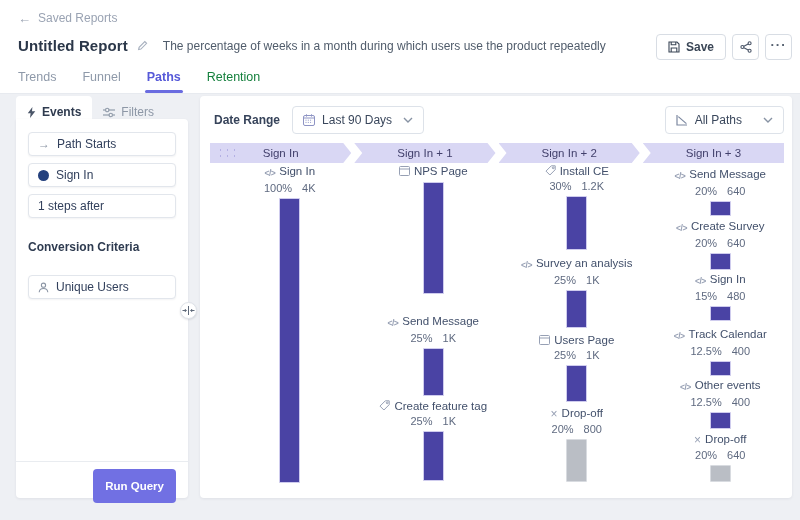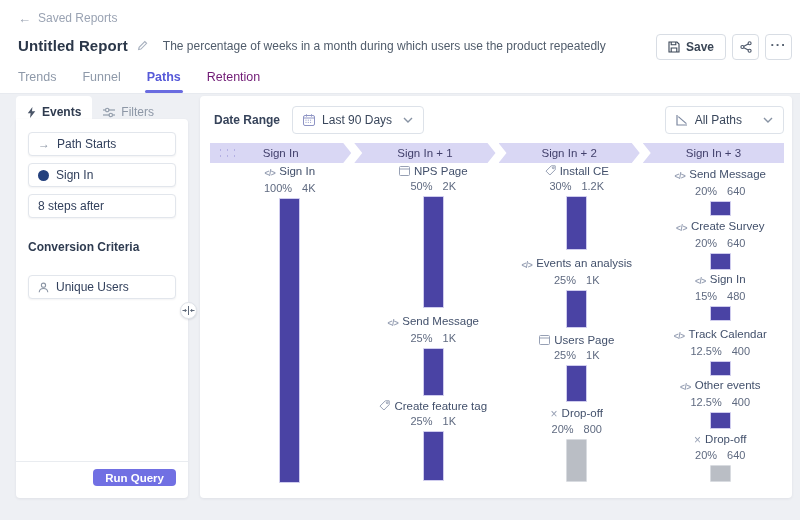--- a/index.html
+++ b/index.html
@@ -20,37 +20,37 @@
   .pencil-btn{margin-left:9px;color:#a8b1bf;background:none;border:none;cursor:pointer;}
   .report-desc{margin-left:15px;font-size:12px;color:#505c6b;}
   .header-actions{position:absolute;right:8px;top:34px;display:flex;align-items:center;gap:6px;}
   .btn-light{display:flex;align-items:center;gap:6px;height:26px;padding:0 11px;background:#fff;border:1px solid #d8dde4;border-radius:4px;font-size:12px;font-weight:bold;color:#3a4656;cursor:pointer;}
   .btn-icon{display:flex;align-items:center;justify-content:center;width:27px;height:26px;background:#fff;border:1px solid #d8dde4;border-radius:4px;color:#4a5568;cursor:pointer;}
   .ellipsis-glyph{font-size:13px;font-weight:bold;letter-spacing:1px;color:#55606f;line-height:0;margin-top:-4px;}
   .tabs-row{position:absolute;left:16px;bottom:0;display:flex;gap:22px;}
   .tab{background:none;border:none;padding:0 2px 9px 2px;font-size:12.5px;color:#8e99a9;cursor:pointer;position:relative;font-family:inherit;}
   .tab.active{color:#5659d8;font-weight:bold;}
   .tab.active::after{content:"";position:absolute;left:0;right:0;bottom:0;height:3px;border-radius:2px;background:#6a6ce0;}
-  .tab.dim{color:#701a75;}
+  .tab.dim{color:#15803d;}
 
   
   .sidebar{position:absolute;left:16px;top:96px;width:172px;height:402px;}
   .side-tabs{display:flex;height:23px;}
   .side-tab{display:flex;align-items:center;gap:6px;padding:16px 11px;font-size:12px;border:none;background:transparent;color:#8d97a6;cursor:pointer;font-family:inherit;border-radius:4px 4px 0 0;}
   .side-tab.active{background:#fff;color:#2f3b4f;font-weight:bold;}
   .side-tab .icon{color:#4a5568;}
   .side-tab:not(.active) .icon{color:#98a2b0;}
   .side-body{position:absolute;left:0;top:23px;right:0;bottom:0;background:#fff;border-radius:0 4px 4px 4px;box-shadow:0 1px 3px rgba(25,32,56,.07);}
   .side-cards{padding:13px 12px 0 12px;}
   .side-card{display:flex;align-items:center;gap:7px;height:24px;padding:0 9px;margin-bottom:7px;border:1px solid #e2e6ec;border-radius:4px;background:#fff;box-shadow:0 1px 2px rgba(16,24,40,.05);font-size:12px;color:#32405c;cursor:pointer;}
   .side-card .icon{color:#8b95a4;font-size:12px;line-height:1;display:flex;align-items:center;}
   .dot{display:inline-block;width:11px;height:11px;border-radius:50%;background:#24407d;}
   .criteria-heading{margin:22px 0 8px 0;padding:0 12px;font-size:12px;font-weight:bold;color:#2e3b50;}
   .side-footer{position:absolute;left:0;right:0;bottom:0;height:37px;border-top:1px solid #e9ecf0;}
-  .run-query{position:absolute;right:12px;top:7px;height:17px;padding:0 12px;background:#7170e3;border:none;border-radius:4px;color:#fff;font-size:11.5px;font-weight:bold;cursor:pointer;font-family:inherit;}
+  .run-query{position:absolute;right:12px;top:7px;height:34px;padding:0 12px;background:#7170e3;border:none;border-radius:4px;color:#fff;font-size:11.5px;font-weight:bold;cursor:pointer;font-family:inherit;}
   .resize-handle{position:absolute;right:-9px;top:206px;width:17px;height:17px;background:#fff;border:1px solid #dfe3e9;border-radius:50%;box-shadow:0 1px 2px rgba(16,24,40,.12);display:flex;align-items:center;justify-content:center;color:#5f6a7a;cursor:col-resize;z-index:5;}
 
   
   .main-panel{position:absolute;left:200px;top:96px;width:592px;height:402px;background:#fff;border-radius:4px;box-shadow:0 1px 3px rgba(25,32,56,.07);}
   .controls-row{position:absolute;left:14px;top:10px;right:8px;height:28px;display:flex;align-items:center;}
   .control-label{font-size:12px;font-weight:bold;color:#36435a;margin-right:12px;}
   .dropdown{display:flex;align-items:center;gap:7px;height:28px;padding:0 10px;border:1px solid #dde2e9;border-radius:4px;background:#fff;font-size:12px;color:#3a475c;cursor:pointer;}
   .dropdown .chev{color:#8792a3;margin-left:4px;}
   .dropdown.paths-filter{position:absolute;right:0;top:0;text-align:center;}
   .cal-icon{color:#8e94c4;}
@@ -156,21 +156,21 @@
           </span>
           <span>Path Starts</span>
         </div>
         <div class="side-card">
           <span class="icon">
             <span class="dot"></span>
           </span>
           <span>Sign In</span>
         </div>
         <div class="side-card">
-          <span>8 steps after</span>
+          <span>1 steps after</span>
         </div>
       </div>
     <div class="criteria-heading">Conversion Criteria</div>
     <div class="side-cards" id="side-criteria">
         <div class="side-card">
           <span class="icon">
             <svg width="11" height="11" viewBox="0 0 11 11" fill="none" stroke="currentColor" stroke-width="1.1">
               <circle cx="5.5" cy="3.2" r="2.1"></circle>
               <path d="M1.2 10.3 C1.4 7.7 3 6.5 5.5 6.5 C8 6.5 9.6 7.7 9.8 10.3"></path>
             </svg>
@@ -253,21 +253,20 @@
           <div class="n-stats"><span class="n-pct">100%</span><span class="n-count">4K</span></div>
           <div class="bar" style="height: 285px;"></div>
         </div>
       </div>
       <div class="col">
         <div class="node" style="top: 0px;">
           <div class="n-label"><span class="icon"><svg width="11" height="10" viewBox="0 0 11 10" fill="none" stroke="currentColor" stroke-width="1">
                 <rect x="0.5" y="0.5" width="10" height="9" rx="1"></rect>
                 <line x1="0.5" y1="3" x2="10.5" y2="3"></line>
               </svg></span><span>NPS Page</span></div>
-          <div class="n-stats"><span class="n-pct">50%</span><span class="n-count">2K</span></div>
           <div class="bar" style="height: 112px;"></div>
         </div>
         <div class="node" style="top: 150px;">
           <div class="n-label"><span class="icon"><span class="code-glyph">&lt;/&gt;</span></span><span>Send Message</span></div>
           <div class="n-stats"><span class="n-pct">25%</span><span class="n-count">1K</span></div>
           <div class="bar" style="height: 48px;"></div>
         </div>
         <div class="node" style="top: 235px;">
           <div class="n-label"><span class="icon"><svg width="11" height="11" viewBox="0 0 11 11" fill="none" stroke="currentColor" stroke-width="1">
                 <path d="M6.3 0.8 H10.2 V4.7 L4.9 10 L1 6.1 Z"></path>
@@ -280,21 +279,21 @@
       <div class="col">
         <div class="node" style="top: 0px;">
           <div class="n-label"><span class="icon"><svg width="11" height="11" viewBox="0 0 11 11" fill="none" stroke="currentColor" stroke-width="1">
                 <path d="M6.3 0.8 H10.2 V4.7 L4.9 10 L1 6.1 Z"></path>
                 <circle cx="8.2" cy="2.8" r="0.9"></circle>
               </svg></span><span>Install CE</span></div>
           <div class="n-stats"><span class="n-pct">30%</span><span class="n-count">1.2K</span></div>
           <div class="bar" style="height: 54px;"></div>
         </div>
         <div class="node" style="top: 92px;">
-          <div class="n-label"><span class="icon"><span class="code-glyph">&lt;/&gt;</span></span><span>Events an analysis</span></div>
+          <div class="n-label"><span class="icon"><span class="code-glyph">&lt;/&gt;</span></span><span>Survey an analysis</span></div>
           <div class="n-stats"><span class="n-pct">25%</span><span class="n-count">1K</span></div>
           <div class="bar" style="height: 38px;"></div>
         </div>
         <div class="node" style="top: 169px;">
           <div class="n-label"><span class="icon"><svg width="11" height="10" viewBox="0 0 11 10" fill="none" stroke="currentColor" stroke-width="1">
                 <rect x="0.5" y="0.5" width="10" height="9" rx="1"></rect>
                 <line x1="0.5" y1="3" x2="10.5" y2="3"></line>
               </svg></span><span>Users Page</span></div>
           <div class="n-stats"><span class="n-pct">25%</span><span class="n-count">1K</span></div>
           <div class="bar" style="height: 37px;"></div>

